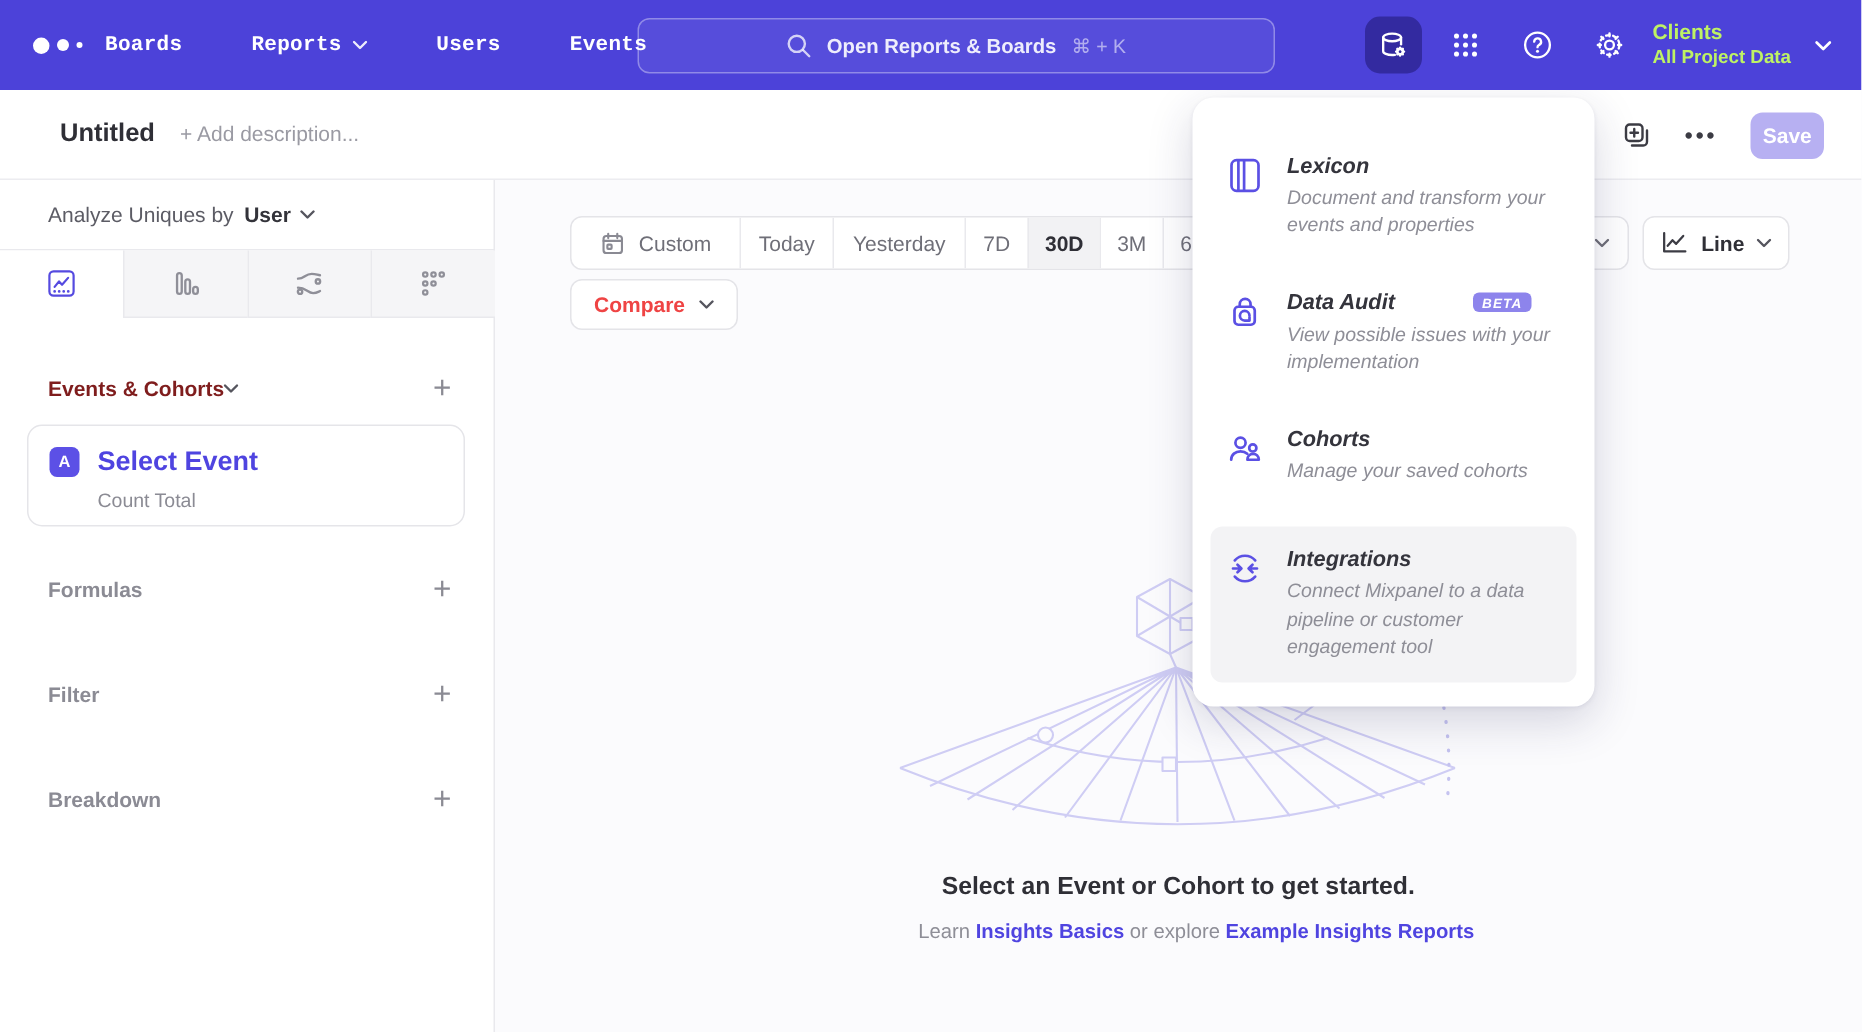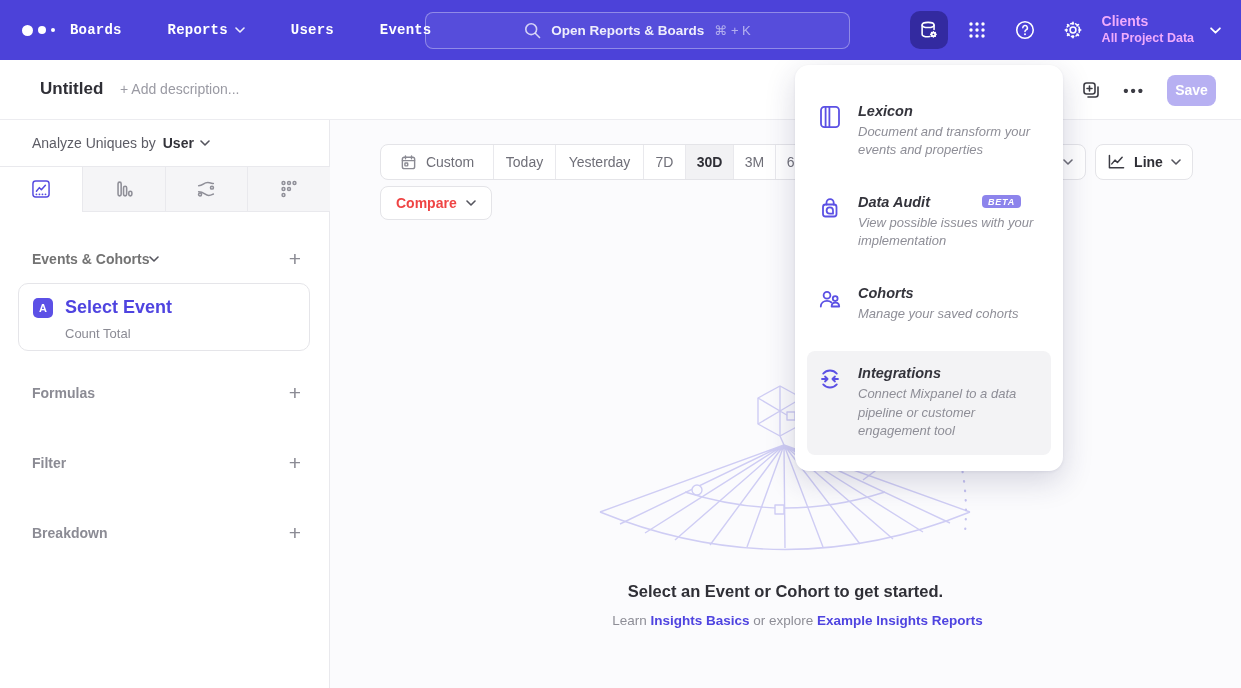--- a/index.html
+++ b/index.html
@@ -26,21 +26,21 @@
     background:rgba(255,255,255,0.06); border:1px solid rgba(255,255,255,0.35);
     border-radius:8px; display:flex; align-items:center; justify-content:center; gap:10px;
     color:rgba(255,255,255,0.9); cursor:pointer;
   }
   .searchbar .ph { font-size:13.5px; font-weight:700; }
   .searchbar .sc { font-size:13px; color:rgba(255,255,255,0.55); font-weight:400; }
   .nav-right { position:absolute; right:0; top:0; height:60px; display:flex; align-items:center; }
   .icon-btn { width:38px; height:38px; border-radius:10px; display:flex; align-items:center; justify-content:center; color:#fff; cursor:pointer; }
   .icon-btn.active { background:rgba(16,10,80,0.42); }
   .nav-right .icon-btn { margin-right:10px; }
-  .project-switch { display:flex; align-items:center; color:#f0abfc; margin-right:20px; cursor:pointer; }
+  .project-switch { display:flex; align-items:center; color:#bef264; margin-right:20px; cursor:pointer; }
   .project-text { display:flex; flex-direction:column; line-height:1.25; margin-right:16px; }
   .project-text .p1 { font-size:14px; font-weight:700; }
   .project-text .p2 { font-size:12.5px; font-weight:700; }
   
   .header {
     position:absolute; left:0; top:60px; width:1241px; height:60px; background:#fff;
     border-bottom:1px solid #ececf0; z-index:10;
   }
   .report-title { position:absolute; left:40px; top:19px; font-size:17px; font-weight:700; color:#2f2f36; cursor:text; }
   .report-desc  { position:absolute; left:120px; top:21px; font-size:14px; color:#9a9aa3; cursor:text; }
@@ -57,21 +57,21 @@
     border-right:1px solid #e9e9ed; z-index:5;
   }
   .analyze-row { position:absolute; left:0; top:0; width:100%; height:46px; display:flex; align-items:center; padding-left:32px; gap:7px; }
   .analyze-label { font-size:14px; color:#5c5c65; }
   .analyze-value { font-size:14px; font-weight:700; color:#2f2f36; display:flex; align-items:center; gap:6px; cursor:pointer; color:#33333a; }
   .chart-tabs { position:absolute; left:0; top:46px; width:330px; height:46px; display:flex; border-top:1px solid #e9e9ed; }
   .chart-tab { flex:1; display:flex; align-items:center; justify-content:center; background:#f5f5f7; border-bottom:1px solid #e9e9ed; color:#8f8f98; cursor:pointer; }
   .chart-tab + .chart-tab { border-left:1px solid #e9e9ed; }
   .chart-tab.active { background:#fff; border-bottom:1px solid #fff; color:#554ae0; border-bottom-right-radius:6px; }
   .side-section { position:absolute; left:32px; right:28px; display:flex; align-items:center; justify-content:space-between; }
-  .side-title-dark { font-size:14px; font-weight:700; color:#737373; display:flex; align-items:center; gap:0; cursor:pointer;justify-content:flex-end; }
+  .side-title-dark { font-size:14px; font-weight:700; color:#7f1d1d; display:flex; align-items:center; gap:0; cursor:pointer;justify-content:flex-end; }
   .side-title-gray { font-size:14px; font-weight:700; color:#8b8b94; }
   .plus { font-size:21px; font-weight:300; color:#8b8b94; line-height:1; cursor:pointer; }
   .event-card {
     position:absolute; left:18px; top:163px; width:292px; height:68px; background:#fff;
     border:1px solid #e5e5e9; border-radius:10px; padding:13px 14px; cursor:pointer;
   }
   .event-row { display:flex; align-items:center; gap:12px; }
   .a-badge { width:20px; height:20px; border-radius:5px; background:#5c50e6; color:#fff; font-size:11px; font-weight:700; display:flex; align-items:center; justify-content:center; }
   .event-label { font-size:18px; font-weight:700; color:#4f44e0; }
   .event-sub { margin-left:32px; margin-top:8px; font-size:13px; color:#8b8b94; }

